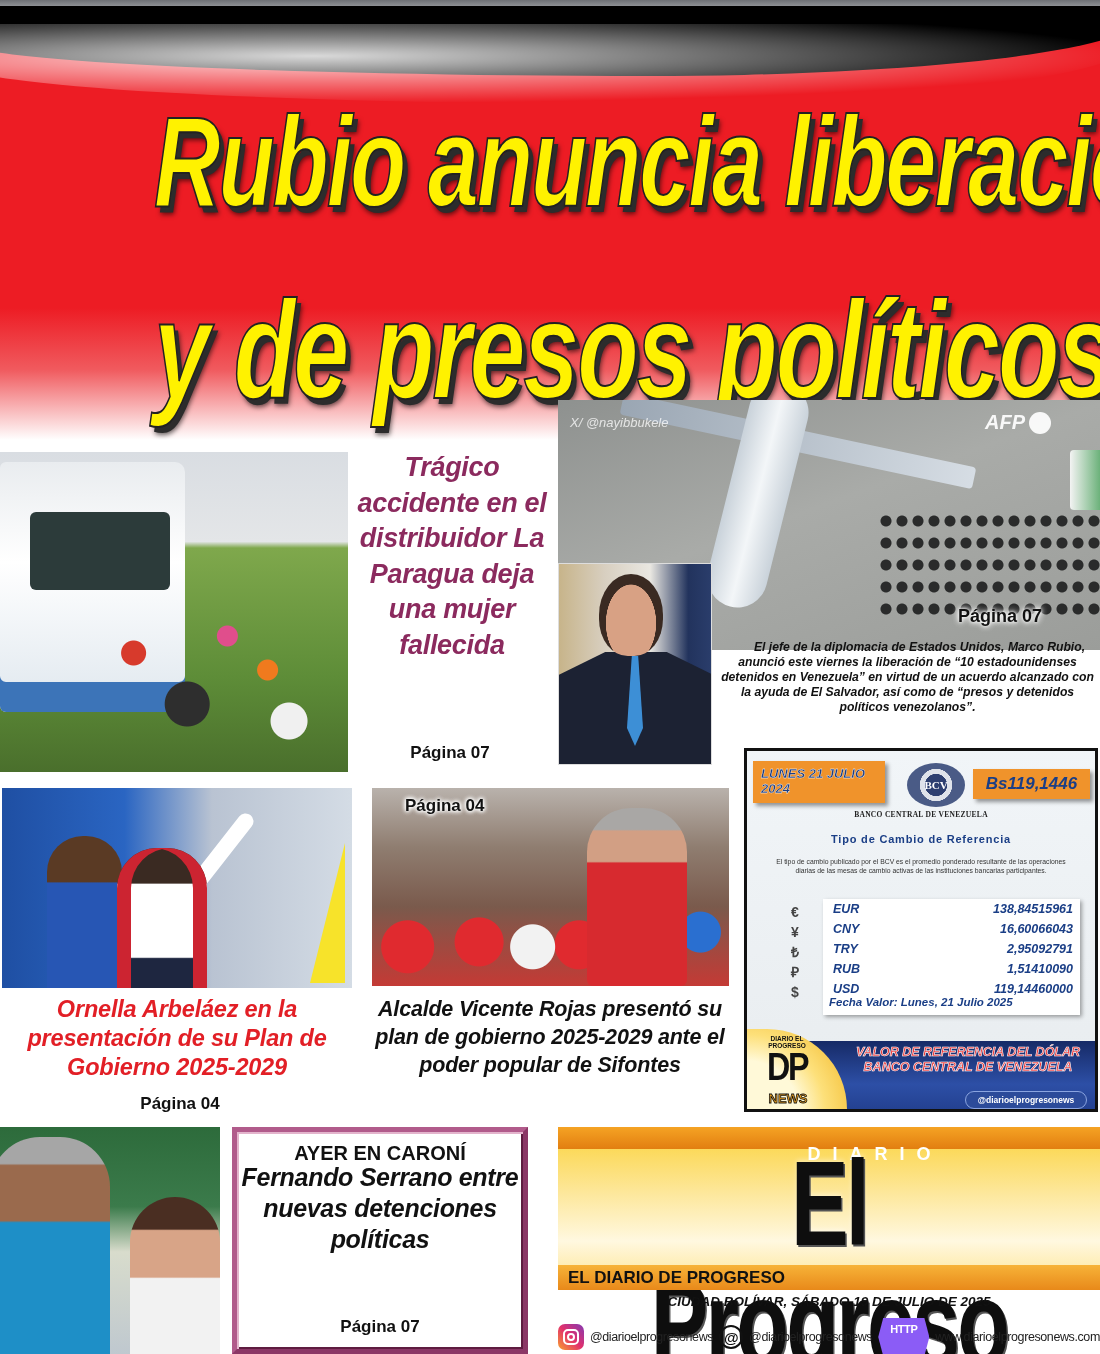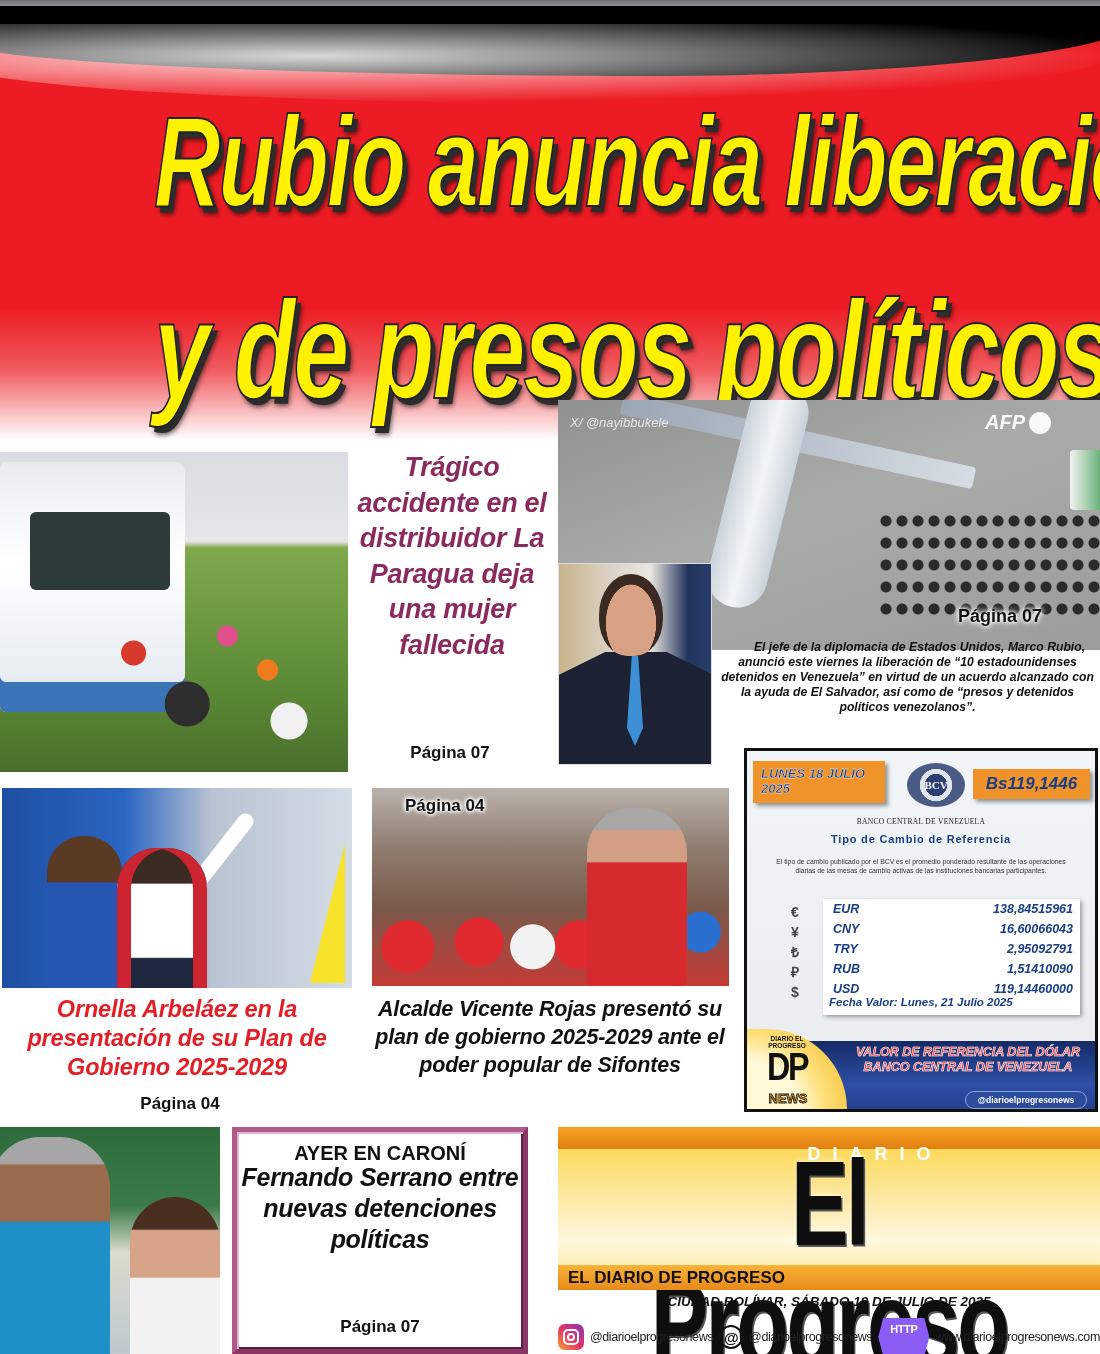--- a/index.html
+++ b/index.html
@@ -238,22 +238,22 @@
       font-family: "Liberation Serif", serif; font-size: 11px; font-weight: 700; color: #fff;
     }
     .bcv-rate-badge {
       position: absolute; left: 226px; top: 18px; width: 117px; height: 30px;
       background: #f0932b; box-shadow: 3px 3px 4px rgba(0,0,0,.4);
       text-align: center;
       font-family: "Liberation Sans", sans-serif; font-weight: 900; font-style: italic;
       font-size: 17px; line-height: 30px; color: #1a3e86;
     }
     .bcv-bank-name {
-      position: absolute; left: 0; top: 66px; width: 348px; text-align: center;
-      font-family: "Liberation Serif", serif; font-weight: 400; font-size: 7.5px; color: #222;
+      position: absolute; left: 0; top: 59px; width: 348px; text-align: center;
+      font-family: "Liberation Serif", serif; font-weight: 700; font-size: 7.5px; color: #222;
       letter-spacing: 0.3px;
     }
     .bcv-section-title {
       position: absolute; left: 0; top: 82px; width: 348px; text-align: center;
       font-family: "Liberation Sans", sans-serif; font-weight: 700; font-size: 11px; color: #1a3e86;
       letter-spacing: 0.8px;
     }
     .bcv-desc {
       position: absolute; left: 20px; top: 106px; width: 308px; text-align: center;
       font-size: 6.8px; line-height: 9px; color: #333;
@@ -459,21 +459,21 @@
 <div class="pagina-ornella">Página 04</div>
 
 <div class="photo photo-rojas">
   <div class="crowd"></div>
   <div class="man"></div>
 </div>
 <div class="pagina-rojas">Página 04</div>
 <div class="rojas-title">Alcalde Vicente Rojas presentó su plan de gobierno 2025-2029 ante el poder popular de Sifontes</div>
 
 <div class="bcv-panel">
-  <div class="bcv-date-badge">LUNES 18 JULIO 2025</div>
+  <div class="bcv-date-badge">LUNES 21 JULIO 2024</div>
   <div class="bcv-seal">
     <span>BCV</span>
   </div>
   <div class="bcv-rate-badge">Bs119,1446</div>
   <div class="bcv-bank-name">BANCO CENTRAL DE VENEZUELA</div>
   <div class="bcv-section-title">Tipo de Cambio de Referencia</div>
   <div class="bcv-desc">El tipo de cambio publicado por el BCV es el promedio ponderado resultante de las operaciones diarias de las mesas de cambio activas de las instituciones bancarias participantes.</div>
 
   <div class="bcv-symbols">
     <div>€</div>

